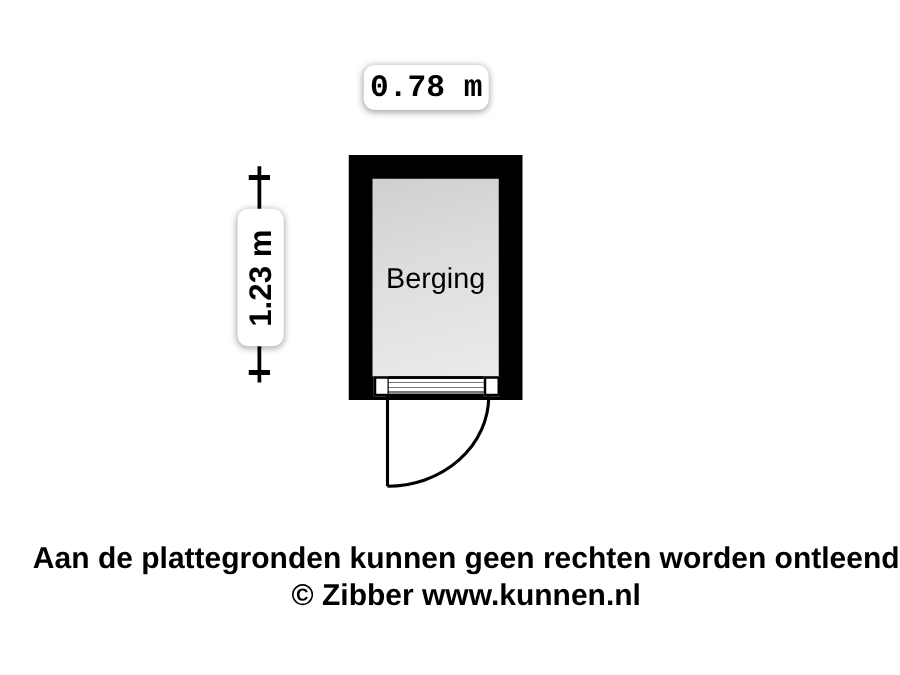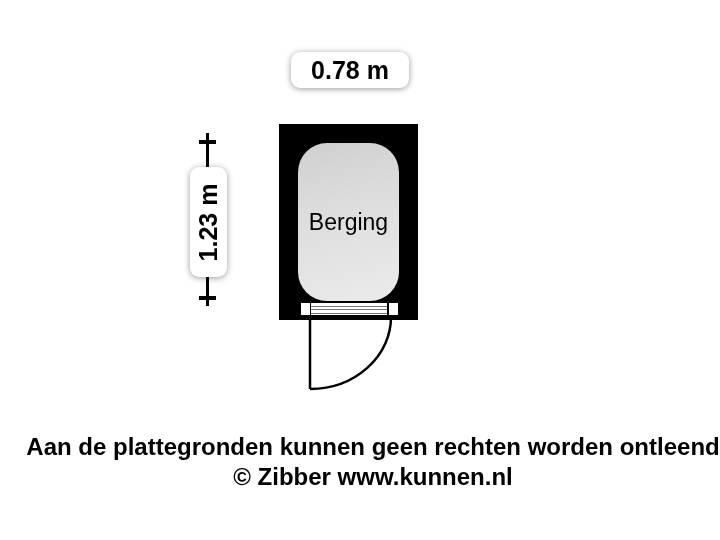--- a/index.html
+++ b/index.html
@@ -10,36 +10,36 @@
     color:#000;
   }
 
   
   .dim-label{
     position:absolute;background:#fff;border-radius:9px;
     box-shadow:0 1px 6px rgba(0,0,0,0.40);
     display:flex;align-items:center;justify-content:center;
     font-size:25px;font-weight:700;letter-spacing:0;
   }
-  .dim-label.top{left:291px;top:52px;width:118px;height:36px;}
+  .dim-label.top{left:291px;top:52px;width:100px;height:36px;font-family:Liberation Mono, monospace;}
   .dim-label.side{left:190px;top:167px;width:37px;height:110px;}
   .dim-label.side span{transform:rotate(-90deg);white-space:nowrap;}
 
   
   .vline{position:absolute;left:206px;top:133px;width:3px;height:173px;background:#000;}
   .vcap{position:absolute;left:199px;width:17px;height:4px;background:#000;}
   .vcap.topcap{top:140px;}
   .vcap.botcap{top:296px;}
 
   
   .room-outer{position:absolute;left:279px;top:124px;width:139px;height:196px;background:#000;}
   .room-inner{
     position:absolute;left:298px;top:143px;width:101px;height:158px;
     background:linear-gradient(165deg,#cfcfcf 0%,#dcdcdc 38%,#ebebeb 100%);
-    display:flex;align-items:center;justify-content:center;border-radius:29px;
+    display:flex;align-items:center;justify-content:center;
   }
   .room-name{font-size:23px;font-weight:400;color:#000;}
 
   
   .post{
     position:absolute;top:301px;width:13px;height:16px;
     background:#fff;border:2px solid #000;box-sizing:border-box;
   }
   .post.left{left:299px;}
   .post.right{left:387px;}

